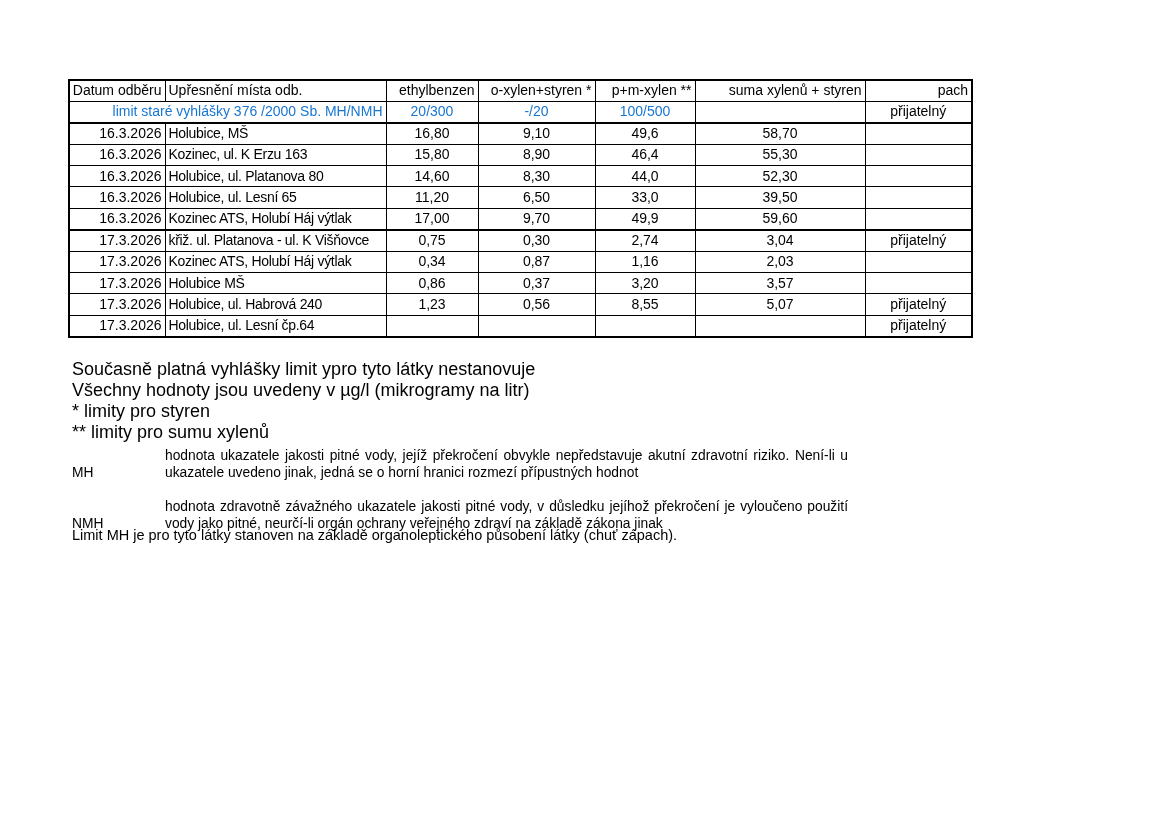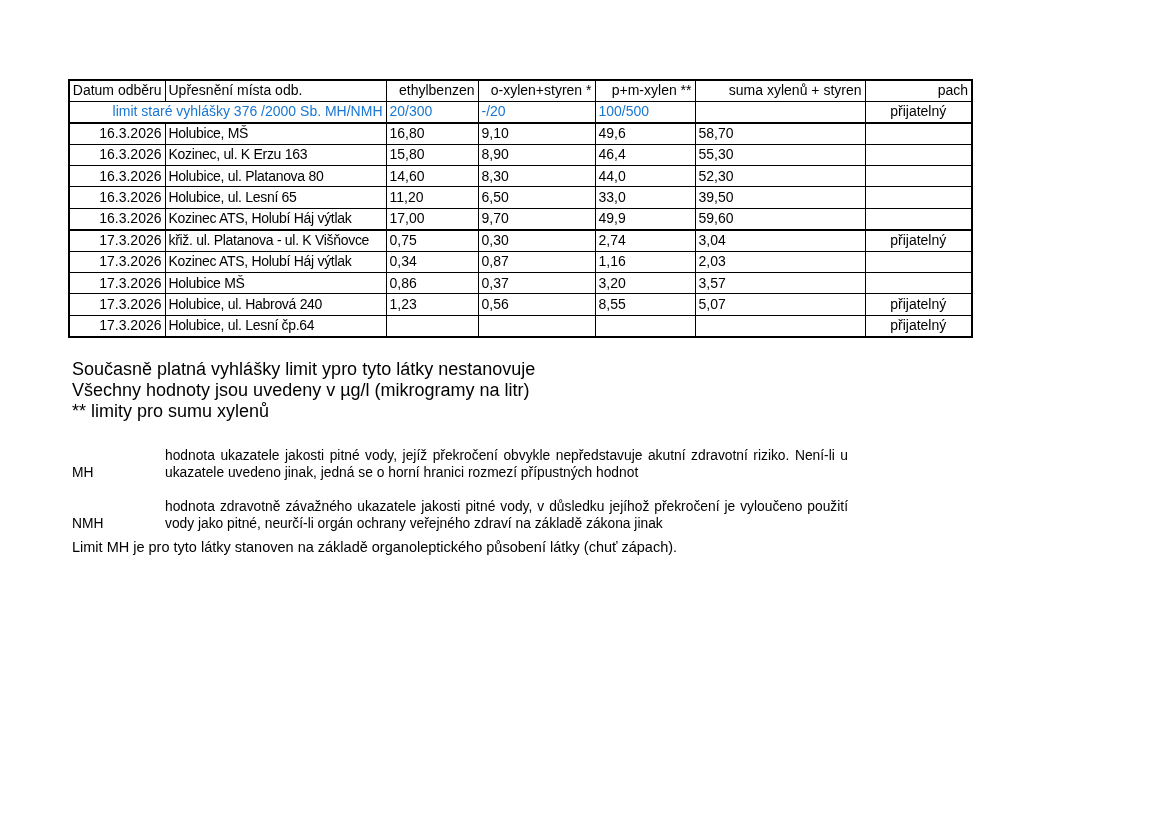--- a/index.html
+++ b/index.html
@@ -34,21 +34,21 @@
   table.results .b-thin-left { border-left-width: 1px; }
 
   tr.header th { border-bottom: 1px solid #000; text-align: right; }
   tr.header th.h-left { text-align: left; }
   tr.limit td { border-bottom: 2.5px solid #000; }
   tbody.data td { border-bottom: 1.5px solid #000; }
   tbody.data tr.group-end td { border-bottom: 2.5px solid #000; }
 
   .c-datum { text-align: right; padding-right: 5px; }
   .c-misto { text-align: left; letter-spacing: -0.3px; margin-left: 18px; }
-  .c-num   { }
+  .c-num   { text-align: center; }
   .c-pach  { text-align: center; }
   .c-limit-label { text-align: right; padding-right: 3px; }
   .accent { color: var(--limit-blue, #1776d2); }
 
   
   .notes {
     position: absolute; left: 72px; top: 359px;
     font-size: 18px;
   }
   .notes .note-line { height: 21px; line-height: 21px; white-space: nowrap; }
@@ -58,21 +58,21 @@
     display: flex;
     align-items: flex-end;
     font-size: 13.8px;
   }
   .def-block.mh  { top: 447px; }
   .def-block.nmh { top: 498px; }
   .def-term { width: 93px; flex: 0 0 93px; line-height: 17px; }
   .def-text { width: 683px; line-height: 17px; text-align: justify; }
 
   .footer-notes {
-    position: absolute; left: 72px; top: 537px;
+    position: absolute; left: 72px; top: 525px;
     font-size: 14.5px;
   }
   .footer-notes .footer-line { height: 21px; line-height: 21px; white-space: nowrap; }
 </style>
 </head>
 <body>
 
 <table class="results">
   <colgroup>
     <col style="width:96px">
@@ -192,20 +192,21 @@
         <td class="c-num"></td>
         <td class="c-num"></td>
         <td class="c-pach">přijatelný</td>
       </tr>
     </tbody>
 </table>
 
 <div class="notes">
   <div class="note-line">Současně platná vyhlášky limit ypro tyto látky nestanovuje</div>
   <div class="note-line">Všechny hodnoty jsou uvedeny v µg/l (mikrogramy na litr)</div>
+  <div class="note-line">* limity pro styren</div>
   <div class="note-line">** limity pro sumu xylenů</div>
 </div>
 
 <div class="def-block mh">
   <div class="def-term">MH</div>
   <div class="def-text">hodnota ukazatele jakosti pitné vody, jejíž překročení obvykle nepředstavuje akutní zdravotní riziko. Není-li u ukazatele uvedeno jinak, jedná se o horní hranici rozmezí přípustných hodnot</div>
 </div>
 
 <div class="def-block nmh">
   <div class="def-term">NMH</div>

